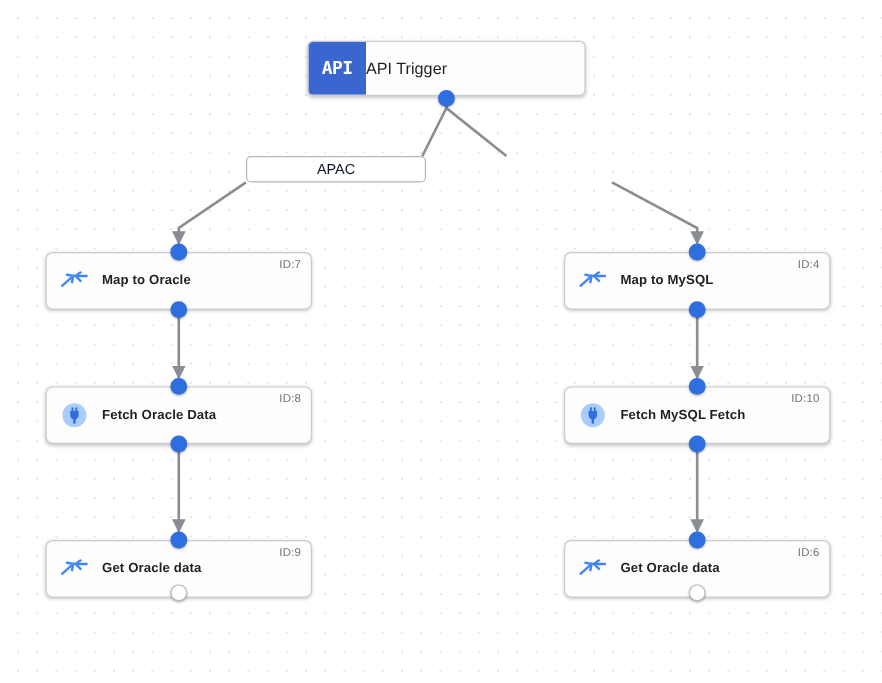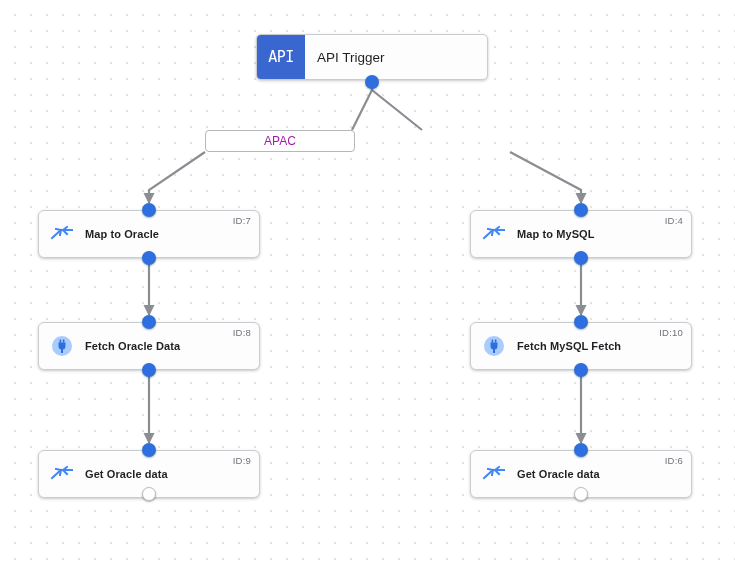--- a/index.html
+++ b/index.html
@@ -85,27 +85,26 @@
     height: 100%;
     background: #3a66cf;
     display: flex;
     align-items: center;
     justify-content: center;
   }
   .trigger .api-text {
     color: #ffffff;
     font-family: "DejaVu Sans Mono", monospace;
     font-size: 15px;
-    font-weight: normal;
+    font-weight: bold;
     letter-spacing: -0.5px;
   }
   .trigger .trigger-title {
     font-size: 13.5px;
     color: #1f2023;
-    padding-left: 12px;
     white-space: nowrap;
   }
 
   
   .proc {
     width: 222px;
     height: 48px;
   }
   .proc.col-left  { left: 38px; }
   .proc.col-right { left: 470px; }
@@ -134,21 +133,21 @@
     position: absolute;
     box-sizing: border-box;
     height: 22px;
     background: #ffffff;
     border: 1px solid #b4b7bc;
     border-radius: 4px;
     display: flex;
     align-items: center;
     justify-content: center;
     font-size: 12px;
-    color: #a21caf;
+    color: #0f172a;
   }
   .branch-apac { left: 205px; top: 130px; width: 150px; }
   .branch-us   { left: 420px; top: 130px; width: 150px; }
 
   svg.mapper-icon, svg.db-icon { display: block; }
 </style>
 </head>
 <body>
 
 <div id="canvas">

